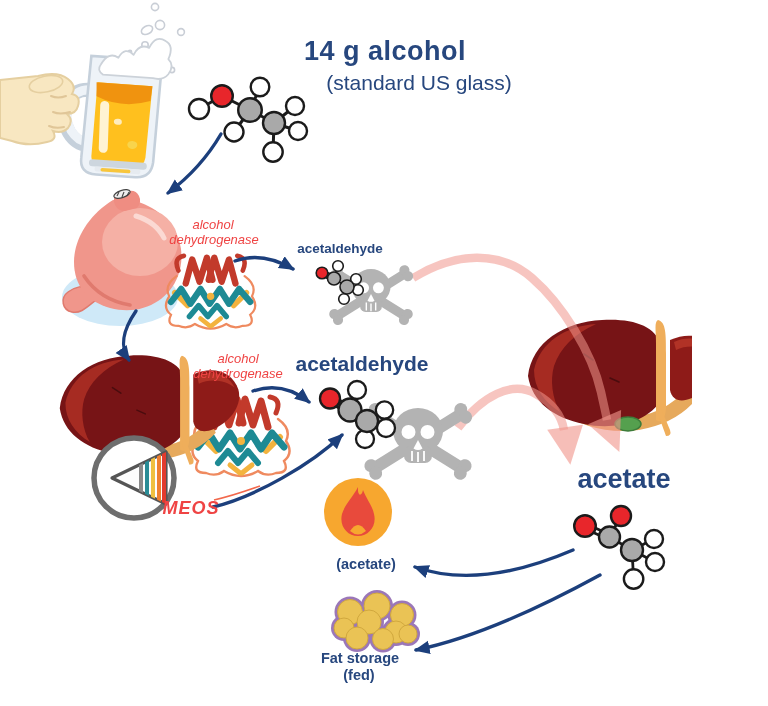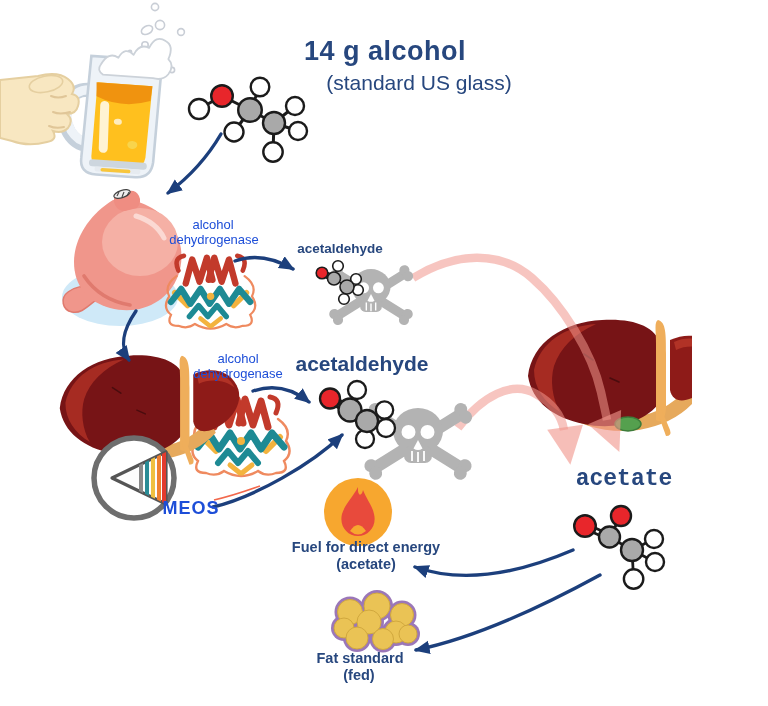--- a/index.html
+++ b/index.html
@@ -2,28 +2,28 @@
 <html><head>
 <meta charset="utf-8">
 <style>
   html,body{margin:0;padding:0;background:#fff;}
   #canvas{position:relative;width:692px;height:706px;background:#ffffff;overflow:hidden;
           font-family:"Liberation Sans",sans-serif;}
   #art{position:absolute;left:0;top:0;}
   .lbl{position:absolute;transform:translate(-50%,-50%);text-align:center;white-space:nowrap;
        font-family:"Liberation Sans",sans-serif;line-height:1.1;}
   .navy{color:#27477e;}
-  .orange{color:#1d4ed8;}
+  .orange{color:#ef4444;font-style:italic;}
   .t1{font-size:27px;font-weight:600;letter-spacing:.5px;}
   .t2{font-size:21px;font-weight:500;}
   .enz{font-size:13px;font-weight:500;}
   .ac-sm{font-size:13.5px;font-weight:700;}
   .ac-lg{font-size:21px;font-weight:600;}
   .meos{font-size:18px;font-weight:600;letter-spacing:1px;}
-  .acetate{font-size:23px;font-weight:600;font-family:Liberation Mono, monospace;}
+  .acetate{font-size:27px;font-weight:600;}
   .out{font-size:14.5px;font-weight:600;}
 </style>
 </head>
 <body>
 
 <div id="canvas">
 
 <svg id="art" width="768" height="706" viewBox="0 0 768 706">
   <defs>
     <marker id="navyhead" markerUnits="strokeWidth" markerWidth="6" markerHeight="5" refX="4" refY="2" orient="auto">
@@ -294,19 +294,18 @@
 <div class="lbl orange enz" style="left:214px;top:240px;">dehydrogenase</div>
 <div class="lbl navy ac-sm" style="left:340px;top:249px;">acetaldehyde</div>
 
 <div class="lbl orange enz" style="left:238px;top:359px;">alcohol</div>
 <div class="lbl orange enz" style="left:238px;top:374px;">dehydrogenase</div>
 <div class="lbl navy ac-lg" style="left:362px;top:364px;">acetaldehyde</div>
 <div class="lbl orange meos" style="left:191px;top:509px;">MEOS</div>
 
 <div class="lbl navy acetate" style="left:624px;top:480px;">acetate</div>
 
-<div class="lbl navy out" style="left:366px;top:548px;">Fuel for direct energy</div>
 <div class="lbl navy out" style="left:366px;top:565px;">(acetate)</div>
 
-<div class="lbl navy out" style="left:360px;top:659px;">Fat standard</div>
+<div class="lbl navy out" style="left:360px;top:659px;">Fat storage</div>
 <div class="lbl navy out" style="left:359px;top:676px;text-align:center;">(fed)</div>
 
 </div>
 
 </body></html>

